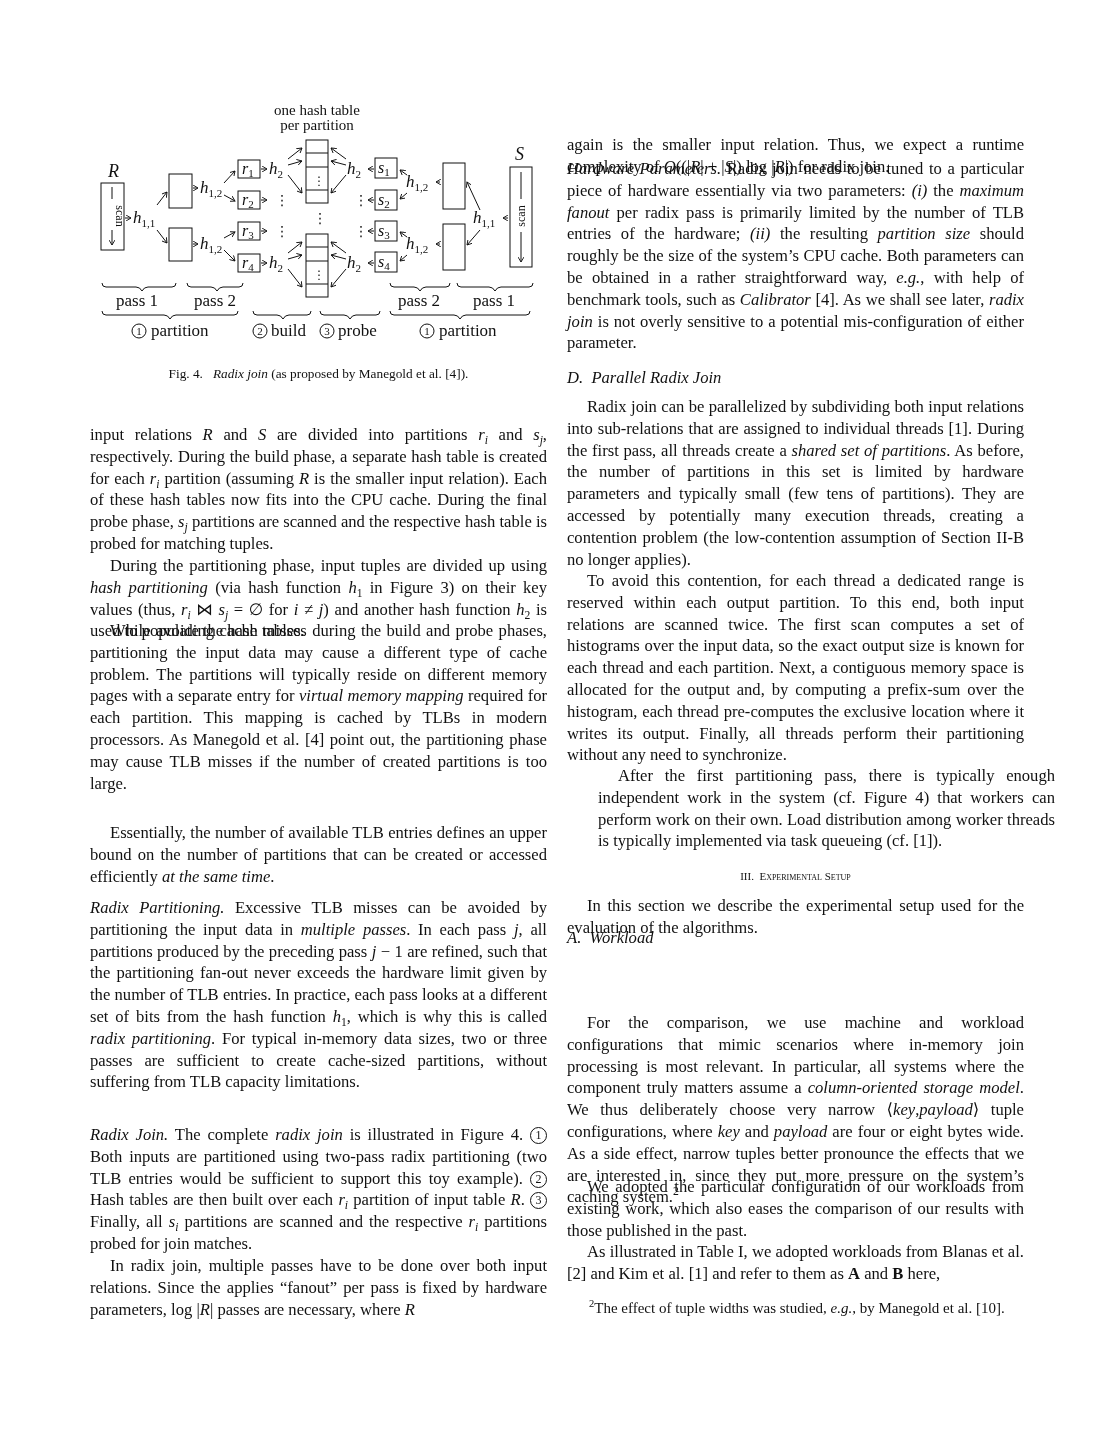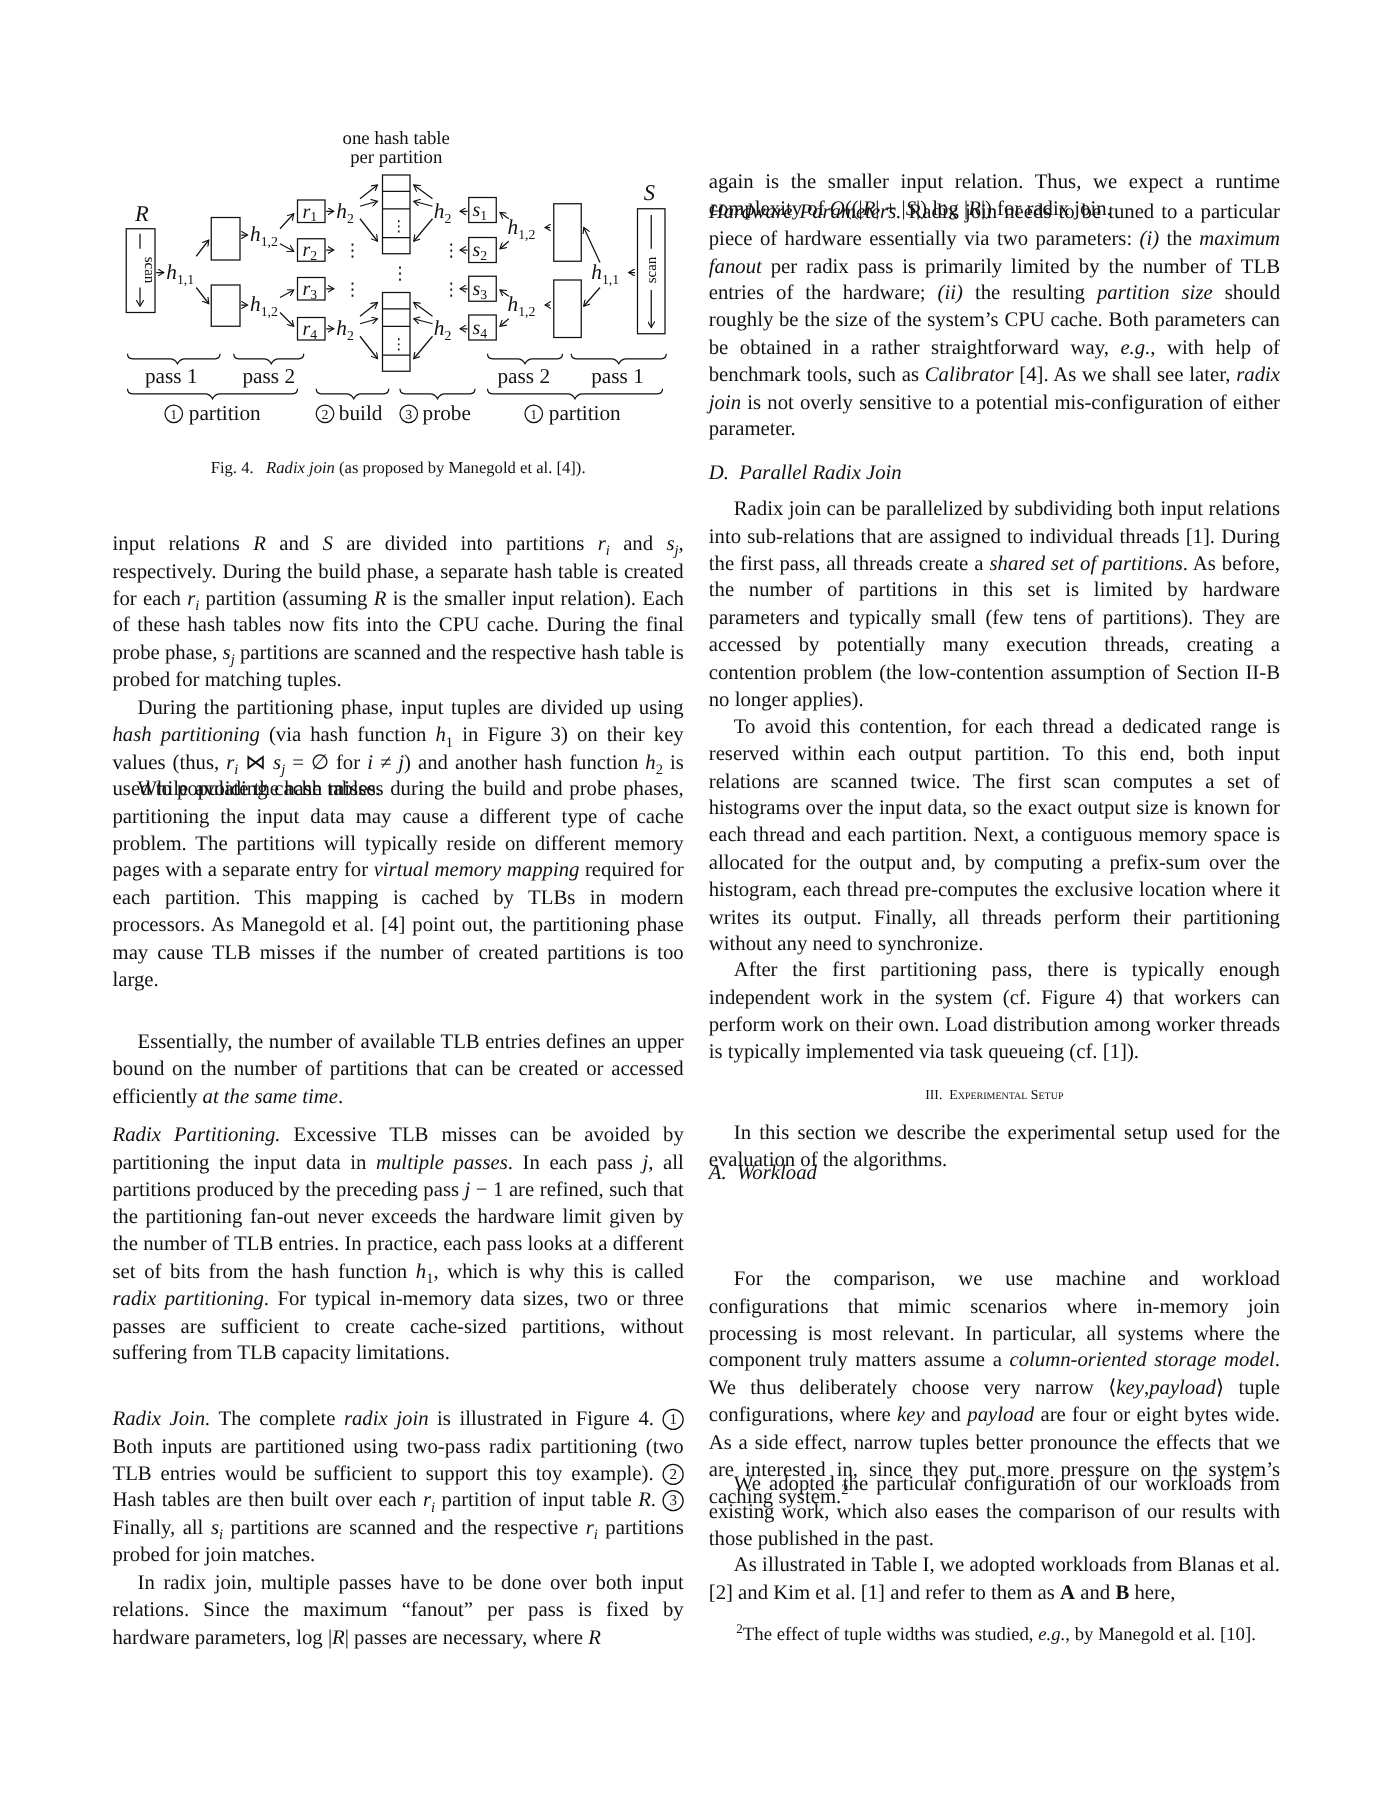--- a/index.html
+++ b/index.html
@@ -204,37 +204,37 @@
   <p class="p indent" style="position:absolute; top:822px; width:457px;">
     <span>Essentially, the number of available TLB entries defines an upper bound on the number of partitions that can be created or accessed efficiently </span><span class="it">at the same time</span><span>.</span>
   </p>
   <p class="p" style="position:absolute; top:897px; width:457px;">
     <span class="it">Radix Partitioning.</span><span> Excessive TLB misses can be avoided by partitioning the input data in </span><span class="it">multiple passes</span><span>. In each pass </span><span class="math">j</span><span>, all partitions produced by the preceding pass </span><span class="math">j</span><span> − 1</span><span> are refined, such that the partitioning fan-out never exceeds the hardware limit given by the number of TLB entries. In practice, each pass looks at a different set of bits from the hash function </span><span class="math">h</span><sub>1</sub><span>, which is why this is called </span><span class="it">radix partitioning</span><span>. For typical in-memory data sizes, two or three passes are sufficient to create cache-sized partitions, without suffering from TLB capacity limitations.</span>
   </p>
   <p class="p" style="position:absolute; top:1124px; width:457px;">
     <span class="it">Radix Join.</span><span> The complete </span><span class="it">radix join</span><span> is illustrated in Figure 4. </span><span class="circ">1</span><span> Both inputs are partitioned using two-pass radix partitioning (two TLB entries would be sufficient to support this toy example). </span><span class="circ">2</span><span> Hash tables are then built over each </span><span class="math">r</span><sub class="math">i</sub><span> partition of input table </span><span class="math">R</span><span>. </span><span class="circ">3</span><span> Finally, all </span><span class="math">s</span><sub class="math">i</sub><span> partitions are scanned and the respective </span><span class="math">r</span><sub class="math">i</sub><span> partitions probed for join matches.</span>
   </p>
   <p class="p indent" style="position:absolute; top:1255px; width:457px;">
-    <span>In radix join, multiple passes have to be done over both input relations. Since the maximum “fanout” per pass is fixed by hardware parameters, log |</span><span class="math">R</span><span>| passes are necessary, where </span><span class="math">R</span>
+    <span>In radix join, multiple passes have to be done over both input relations. Since the applies “fanout” per pass is fixed by hardware parameters, log |</span><span class="math">R</span><span>| passes are necessary, where </span><span class="math">R</span>
   </p>
 </div>
 
 <div class="col" id="col-right">
   <p class="p" style="position:absolute; top:102px; width:457px;margin-top:32px;">
     <span>again is the smaller input relation. Thus, we expect a runtime complexity of </span><span class="math">O</span><span>((|</span><span class="math">R</span><span>| + |</span><span class="math">S</span><span>|) log |</span><span class="math">R</span><span>|) for radix join.</span>
   </p>
   <p class="p" style="position:absolute; top:158px; width:457px;">
     <span class="it">Hardware Parameters.</span><span> Radix join needs to be tuned to a particular piece of hardware essentially via two parameters: </span><span class="it">(i)</span><span> the </span><span class="it">maximum fanout</span><span> per radix pass is primarily limited by the number of TLB entries of the hardware; </span><span class="it">(ii)</span><span> the resulting </span><span class="it">partition size</span><span> should roughly be the size of the system’s CPU cache. Both parameters can be obtained in a rather straightforward way, </span><span class="it">e.g.</span><span>, with help of benchmark tools, such as </span><span class="it">Calibrator</span><span> [4]. As we shall see later, </span><span class="it">radix join</span><span> is not overly sensitive to a potential mis-configuration of either parameter.</span>
   </p>
   <p class="heading" style="position:absolute; top:367px; white-space:pre;">D.  Parallel Radix Join</p>
   <p class="p indent" style="position:absolute; top:396px; width:457px;">
     <span>Radix join can be parallelized by subdividing both input relations into sub-relations that are assigned to individual threads [1]. During the first pass, all threads create a </span><span class="it">shared set of partitions</span><span>. As before, the number of partitions in this set is limited by hardware parameters and typically small (few tens of partitions). They are accessed by potentially many execution threads, creating a contention problem (the low-contention assumption of Section II-B no longer applies).</span>
   </p>
   <p class="p indent" style="position:absolute; top:570px; width:457px;">To avoid this contention, for each thread a dedicated range is reserved within each output partition. To this end, both input relations are scanned twice. The first scan computes a set of histograms over the input data, so the exact output size is known for each thread and each partition. Next, a contiguous memory space is allocated for the output and, by computing a prefix-sum over the histogram, each thread pre-computes the exclusive location where it writes its output. Finally, all threads perform their partitioning without any need to synchronize.</p>
-  <p class="p indent" style="position:absolute; top:765px; width:457px;">After the first partitioning pass, there is typically enough independent work in the system (cf. Figure 4) that workers can perform work on their own. Load distribution among worker threads is typically implemented via task queueing (cf. [1]).</p>
+  <p class="p indent" style="position:absolute; top:765px; width:457px;margin-left:31px;">After the first partitioning pass, there is typically enough independent work in the system (cf. Figure 4) that workers can perform work on their own. Load distribution among worker threads is typically implemented via task queueing (cf. [1]).</p>
   <p class="sec-head" style="position:absolute; top:866px; width:457px;">
     <span>III.</span>&nbsp;&nbsp;<span class="sc">Experimental Setup</span>
   </p>
   <p class="p indent" style="position:absolute; top:895px; width:457px;">In this section we describe the experimental setup used for the evaluation of the algorithms.</p>
   <p class="heading" style="position:absolute; top:927px; white-space:pre;">A.  Workload</p>
   <p class="p indent" style="position:absolute; top:1012px; width:457px;">
     <span>For the comparison, we use machine and workload configurations that mimic scenarios where in-memory join processing is most relevant. In particular, all systems where the component truly matters assume a </span><span class="it">column-oriented storage model</span><span>. We thus deliberately choose very narrow ⟨</span><span class="it">key</span><span>,</span><span class="it">payload</span><span>⟩ tuple configurations, where </span><span class="it">key</span><span> and </span><span class="it">payload</span><span> are four or eight bytes wide. As a side effect, narrow tuples better pronounce the effects that we are interested in, since they put more pressure on the system’s caching system.</span><sup>2</sup>
   </p>
   <p class="p indent" style="position:absolute; top:1176px; width:457px;">We adopted the particular configuration of our workloads from existing work, which also eases the comparison of our results with those published in the past.</p>
   <p class="p indent" style="position:absolute; top:1241px; width:457px;">

